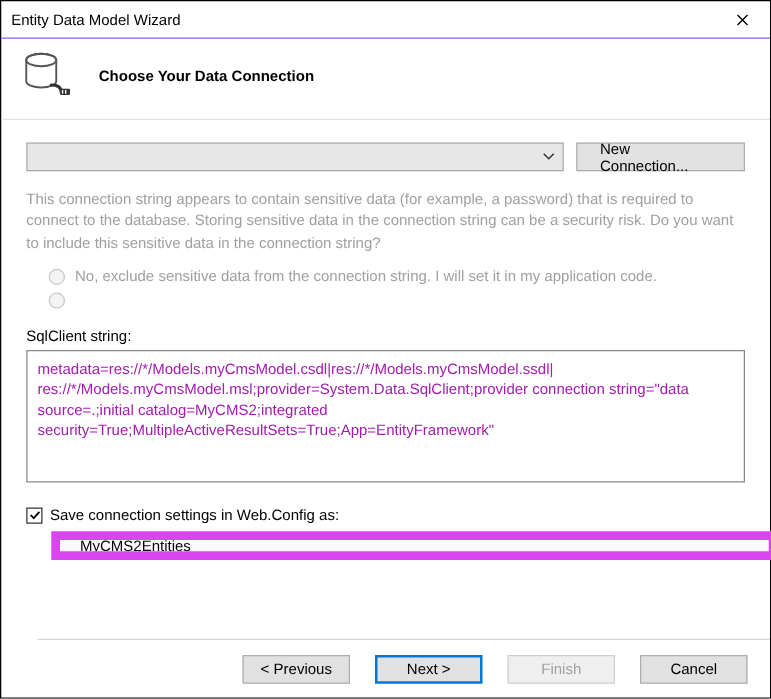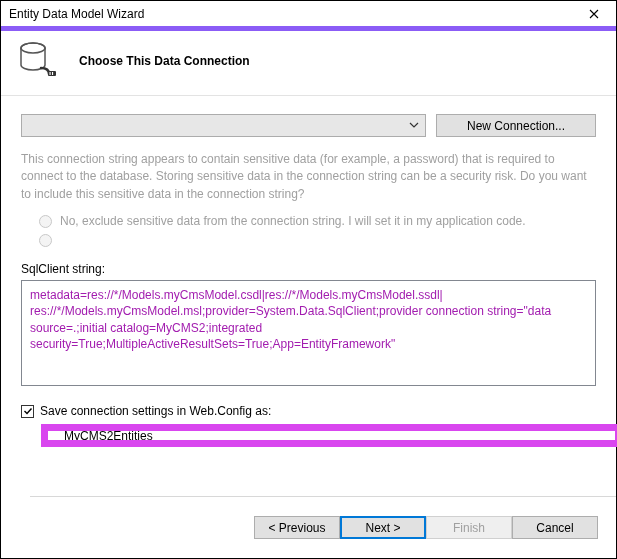--- a/index.html
+++ b/index.html
@@ -1,18 +1,18 @@
 <!DOCTYPE html>
 <html><head>
 <meta charset="utf-8">
 <style>
   * { box-sizing: border-box; font-family: "Segoe UI", Tahoma, sans-serif; }
   html, body { margin:0; padding:0; }
   .window { width:617px; height:559px; background:#fff; border:1px solid #000; position:relative; }
-  .titlebar { height:30px; display:flex; align-items:center; padding:0 0 0 8px; border-bottom:5px solid #8b5cf6; }
+  .titlebar { height:30px; display:flex; align-items:center; padding:0 0 0 8px; border-bottom:1px solid #8b5cf6; }
   .titlebar-title { font-size:12px; color:#000; flex:1; }
   .close-btn { width:44px; height:30px; display:flex; align-items:center; justify-content:center; cursor:pointer; }
   .close-btn svg { width:10px; height:10px; }
   .header-row { display:flex; align-items:center; padding:10px 18px 14px 18px; }
   .db-icon { width:40px; height:40px; margin-right:20px; position:relative; }
   .header-text { font-size:12px; font-weight:600; color:#000; }
   .hr-thin { height:1px; background:#e3e3e3; margin:0 0 0 0; }
   .content { padding:18px 20px 0 20px; }
   .question { font-size:12px; font-weight:600; margin-bottom:12px; }
   .row-conn { display:flex; gap:10px; margin-bottom:14px; }
@@ -21,21 +21,21 @@
   .btn { height:23px; background:#e1e1e1; border:1px solid #adadad; font-size:12px; padding:0 18px; cursor:pointer; display:flex; align-items:center; justify-content:center; }
   .warn { font-size:12px; color:#a0a0a0; line-height:1.45; margin-bottom:8px; }
   .radio-row { display:flex; align-items:center; gap:8px; padding:3px 0 3px 18px; font-size:12px; color:#a0a0a0; }
   .radio-circle { width:13px; height:13px; border:1px solid #c8c8c8; border-radius:50%; background:#f4f4f4; }
   .label-sm { font-size:12px; margin:12px 0 4px 0; display:block; }
   .connstr { width:100%; height:106px; border:1px solid #828790; background:#fff; font-size:12px; color:#a21caf; padding:6px 8px; resize:none; font-family:"Segoe UI",Tahoma,sans-serif; line-height:1.35; overflow-y:scroll; }
   .check-row { display:flex; align-items:center; gap:6px; font-size:12px; margin:14px 0 6px 0; }
   .checkbox { width:13px; height:13px; border:1px solid #333; display:flex; align-items:center; justify-content:center; background:#fff; cursor:pointer; }
   .checkbox svg { width:10px; height:10px; }
   .settings-input { width:581px; height:23px; border:7px solid #d946ef; font-size:12px; padding:0 16px; margin-left:20px; }
-  .footer { position:absolute; bottom:0; left:0; right:0; border-top:1px solid #d8d8d8; height:62px; display:flex; justify-content:flex-end; align-items:center; padding-right:18px; gap:0;margin-left:29px; }
+  .footer { position:absolute; bottom:0; left:0; right:0; border-top:1px solid #d8d8d8; height:47px; display:flex; justify-content:flex-end; align-items:center; padding-right:18px; gap:20px;margin-left:29px; }
   .fbtn { width:86px; height:23px; border:1px solid #adadad; background:#e1e1e1; font-size:12px; display:flex; align-items:center; justify-content:center; cursor:pointer; }
   .fbtn.primary { border:2px solid #0078d7; background:#e1e1e1; width:86px; height:23px; }
   .fbtn.disabled { color:#a0a0a0; border-color:#d0d0d0; background:#efefef; cursor:default; }
 </style>
 </head>
 <body>
 
 <div class="window">
 
   <div class="titlebar">
@@ -52,35 +52,35 @@
       <svg viewBox="0 0 40 40" width="40" height="40">
         <ellipse cx="14" cy="7" rx="12" ry="5" fill="#fff" stroke="#555" stroke-width="1.5"></ellipse>
         <path d="M2 7 L2 24 A12 5 0 0 0 26 24 L26 7" fill="#fff" stroke="#555" stroke-width="1.5"></path>
         <ellipse cx="14" cy="7" rx="12" ry="5" fill="none" stroke="#555" stroke-width="1.5"></ellipse>
         <path d="M22 27 q 8 0 8 6" fill="none" stroke="#333" stroke-width="2.5" stroke-linecap="round"></path>
         <rect x="29" y="30" width="8" height="5" rx="1" fill="#333"></rect>
         <rect x="30.5" y="31" width="1.1" height="3" fill="#fff"></rect>
         <rect x="33" y="31" width="1.1" height="3" fill="#fff"></rect>
       </svg>
     </div>
-    <div class="header-text">Choose This Data Connection</div>
+    <div class="header-text">Choose Your Data Connection</div>
   </div>
   <div class="hr-thin"></div>
 
   <div class="content">
 
     <div class="row-conn">
       <div class="combo">
         <span class="chev">
           <svg width="10" height="10" viewBox="0 0 10 10">
               <path d="M1 3 L5 7 L9 3" fill="none" stroke="#333" stroke-width="1.2"></path>
             </svg>
         </span>
       </div>
-      <div class="btn" style="width:160px;">
+      <div class="btn" style="width:135px;">
         <span>New Connection...</span>
       </div>
     </div>
 
     <div class="warn">This connection string appears to contain sensitive data (for example, a password) that is required to connect to the database. Storing sensitive data in the connection string can be a security risk. Do you want to include this sensitive data in the connection string?</div>
 
     <div class="radio-row">
       <div class="radio-circle"></div>
       <span>No, exclude sensitive data from the connection string. I will set it in my application code.</span>
     </div>

